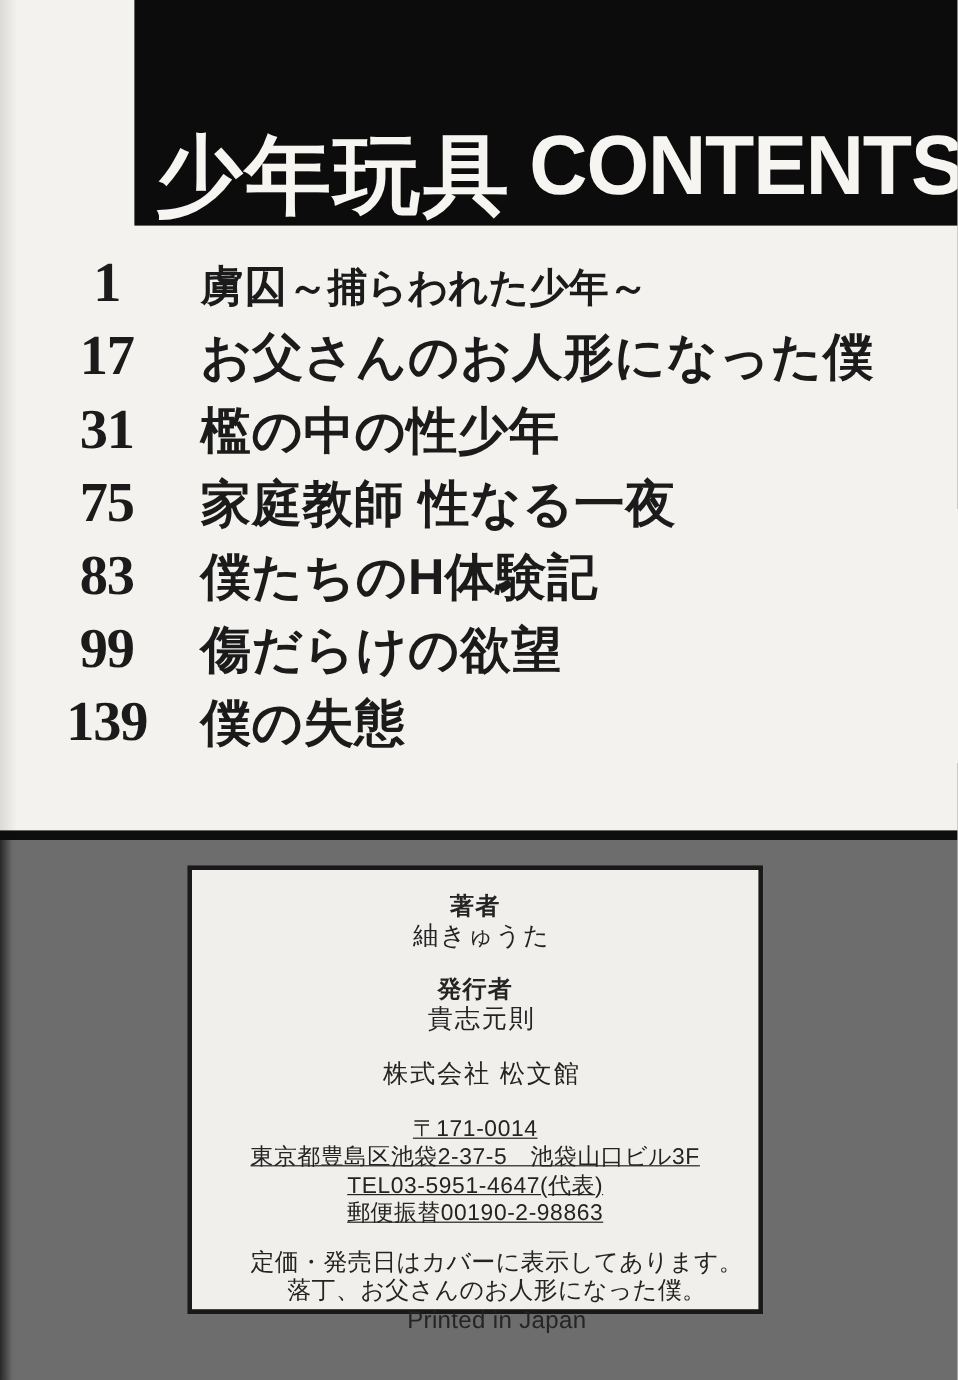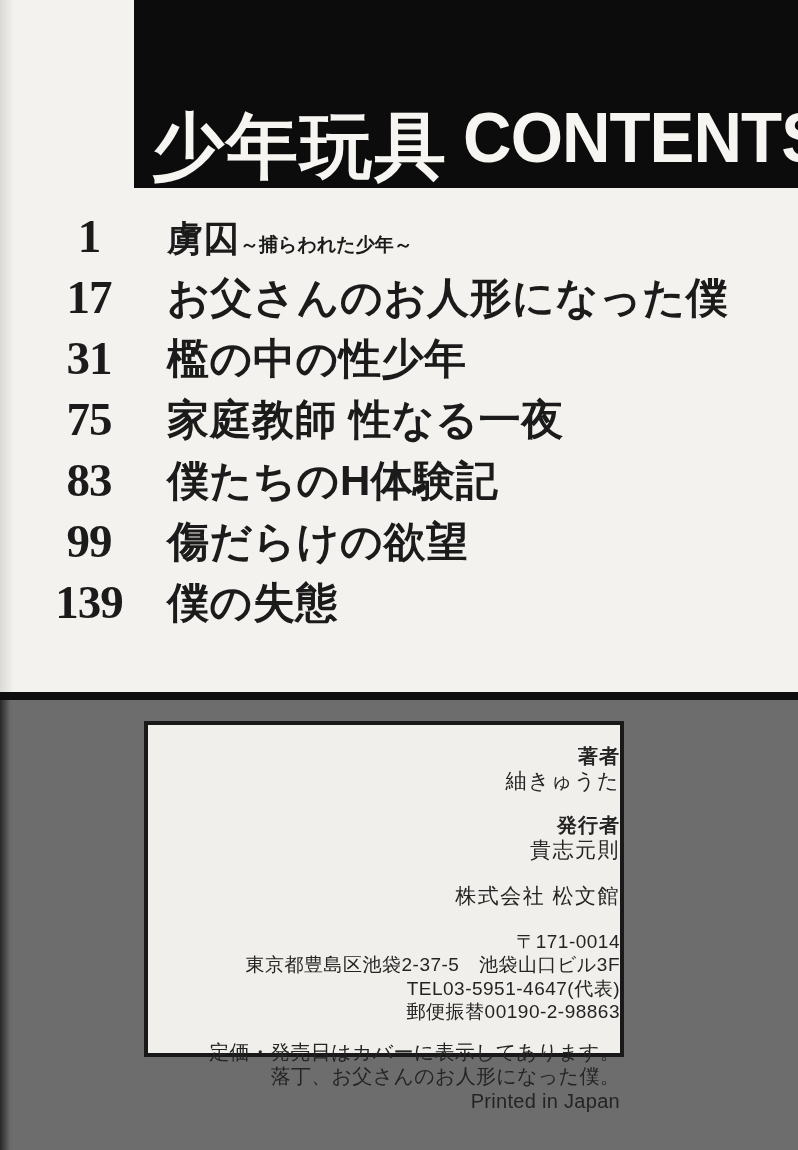--- a/index.html
+++ b/index.html
@@ -17,21 +17,21 @@
   
   .page::before {
     content: "";
     position: absolute; left: 0; top: 0; bottom: 0; width: 14px;
     background: linear-gradient(to right, rgba(0,0,0,0.10), rgba(0,0,0,0));
     pointer-events: none; z-index: 5;
   }
 
   
   .header-bar {
-    position: absolute; left: 134px; right: 0; top: 0; height: 188px;
+    position: absolute; left: 112px; right: 0; top: 0; height: 188px;
     background: #0c0c0c;
     display: flex; align-items: flex-end; justify-content: space-between;
     padding: 0 14px 4px 18px; box-sizing: border-box;
   }
   .title-jp {
     color: #f6f5f1;
     font-family: "DejaVu Serif", serif;
     font-weight: 700;
     font-size: 72px; line-height: 1.05;
     letter-spacing: 2px;
@@ -64,54 +64,54 @@
     letter-spacing: -1px;
   }
   .toc-title {
     margin-left: 33px;
     font-weight: 700;
     font-size: 42px; line-height: 1;
     color: #1b1b1b;
     letter-spacing: 0.5px;
     white-space: nowrap;
   }
-  .toc-subtitle { font-size: 19px; letter-spacing: 0; }
+  .toc-subtitle { font-size: 33px; letter-spacing: 0; }
   .toc > div.toc-row:first-of-type .toc-title-main { font-size: 36px; }
 
   
   .separator {
     position: absolute; left: 0; right: 0; top: 692px; height: 8px;
     background: #0e0e0e;
   }
   .footer-area {
     position: absolute; left: 0; right: 0; top: 700px; bottom: 0;
     background: #6d6d6d;
   }
   .footer-area::before {
     content: "";
     position: absolute; left: 0; top: 0; bottom: 0; width: 10px;
     background: linear-gradient(to right, #2d2d2d, rgba(45,45,45,0));
   }
   .colophon-box {
-    position: absolute; left: 144px; top: 21px;
-    width: 480px; height: 336px;
+    position: absolute; left: 156px; top: 21px;
+    width: 480px; height: 374px;
     background: #f1efeb;
     border: 4px solid #191919;
     box-sizing: border-box;
-    text-align: right;
+    text-align: center;
     color: #242424;
     padding-top: 20px;
   }
   .colo-section { margin-bottom: 21px; }
   .colo-label {
     font-weight: 700; font-size: 20px; line-height: 1.15;
     letter-spacing: 1px;
   }
   .colo-value { font-size: 21px; line-height: 1.2; letter-spacing: 1.5px; margin-left: 11px; }
-  .colo-address { margin-top: 2px; font-size: 19px; line-height: 1.24; letter-spacing: 0.5px; }
+  .colo-address { margin-top: 2px; font-size: 19px; line-height: 1.24; letter-spacing: 0.5px; text-decoration: underline; }
   .colo-notes { margin-top: 16px; font-size: 20px; line-height: 1.22; letter-spacing: 0.3px; margin-left: 36px; }
 </style>
 </head>
 <body>
 
 <div class="page">
 
   <div class="header-bar">
     <div class="title-jp">少年玩具</div>
     <div class="title-en">CONTENTS</div>

